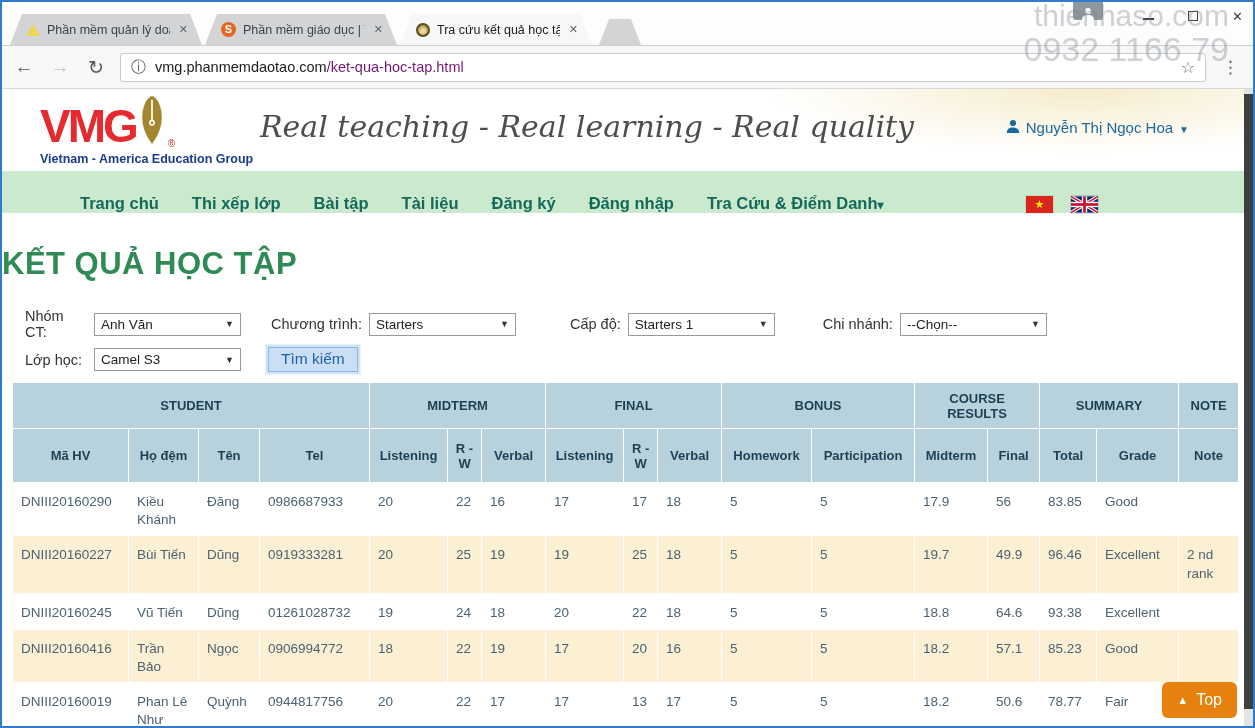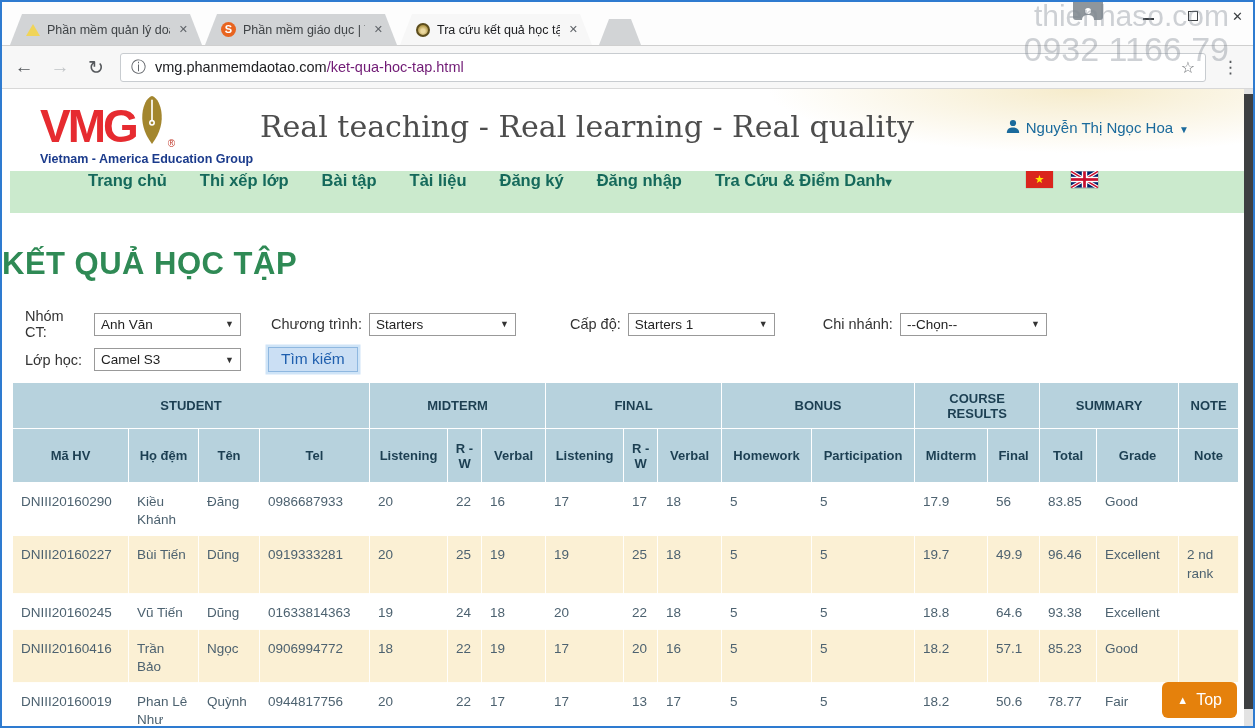--- a/index.html
+++ b/index.html
@@ -68,28 +68,28 @@
   .site-header{height:82px; position:relative; background:#fff; overflow:hidden;}
   .header-glow{position:absolute; right:0; top:0; width:55%; height:100%;
     background:radial-gradient(ellipse 70% 120% at 75% 0%, rgba(238,219,160,0.55), rgba(255,255,255,0) 65%);}
   .logo-wrap{position:absolute; left:38px; top:6px;}
   .logo-row{display:flex; align-items:flex-end; gap:4px;}
   .logo-text{font-size:46px; font-weight:800; color:var(--brand-red);
     letter-spacing:-3px; line-height:0.95;}
   .reg-mark{font-size:10px; color:#c0392b; margin-top:2px;}
   .logo-sub{color:var(--brand-blue); font-weight:bold; font-size:12.5px; margin-top:3px;}
   .slogan{position:absolute; left:258px; top:20px; font-family:"DejaVu Serif", serif;
-    font-size:30px; color:#4d4d4d; white-space:nowrap;}
+    font-style:italic; font-size:30px; color:#4d4d4d; white-space:nowrap;}
   .user-box{position:absolute; right:64px; top:30px; display:flex; align-items:center;
     gap:6px; color:var(--link-blue); font-size:15px;}
   .user-caret{font-size:10px; margin-top:3px;}
 
   
-  .site-nav{height:42px; background:var(--nav-bg); display:flex; align-items:flex-start;
-    padding-left:78px; gap:33px;margin-left:8px;}
+  .site-nav{height:42px; background:var(--nav-bg); display:flex; align-items:flex-end;
+    padding-left:78px; gap:33px;}
   .nav-item{font-weight:bold; font-size:16.5px; color:var(--nav-text);
     white-space:nowrap; cursor:pointer;}
   .nav-caret{font-size:12px;}
   .flags{margin-left:auto; margin-right:155px; display:flex; gap:18px; align-items:center;}
   .flag{width:27px; height:17px; display:block; box-shadow:0 0 1px rgba(0,0,0,0.4);}
   .flag-vn{background:#da251d; color:#ffe600; font-size:11px; line-height:17px;
     text-align:center;}
 
   
   .main{position:relative; background:#fff;}
@@ -365,21 +365,21 @@
               <td>19.7</td>
               <td>49.9</td>
               <td>96.46</td>
               <td>Excellent</td>
               <td>2 nd rank</td>
             </tr>
             <tr class="">
               <td>DNIII20160245</td>
               <td>Vũ Tiến</td>
               <td>Dũng</td>
-              <td>01633814363</td>
+              <td>01261028732</td>
               <td>19</td>
               <td>24</td>
               <td>18</td>
               <td>20</td>
               <td>22</td>
               <td>18</td>
               <td>5</td>
               <td>5</td>
               <td>18.8</td>
               <td>64.6</td>

